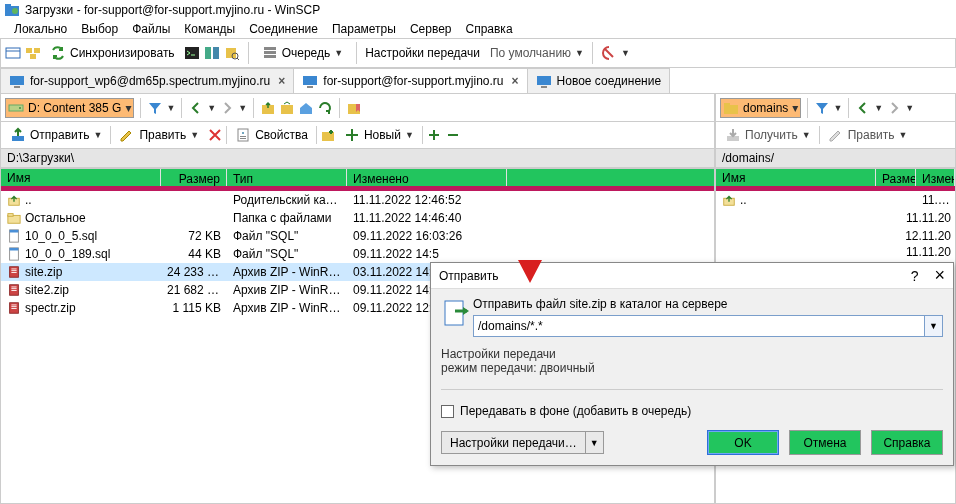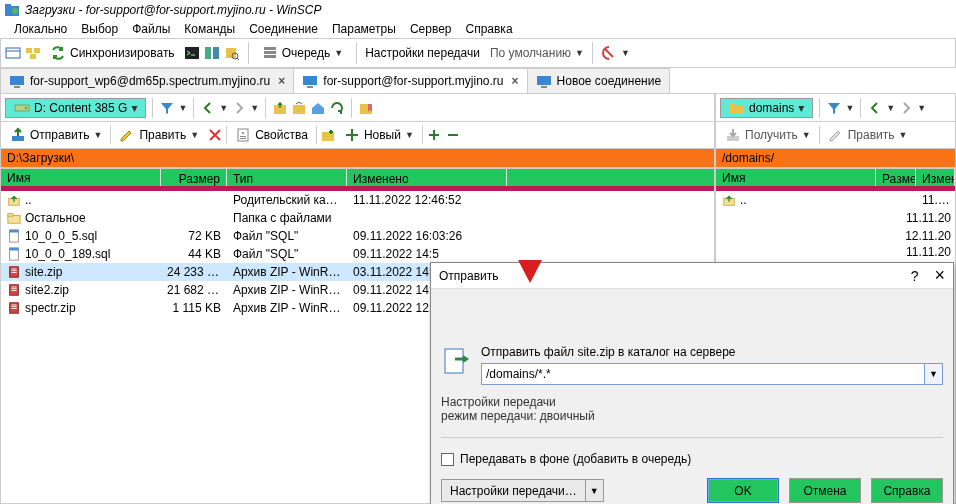--- a/index.html
+++ b/index.html
@@ -1,40 +1,40 @@
 <!DOCTYPE html>
 <html><head>
 <meta charset="utf-8">
 <style>
   * { box-sizing: border-box; margin: 0; padding: 0; font-family: "Segoe UI", Tahoma, sans-serif; font-size: 12px; }
   body { width: 956px; height: 504px; background: #fff; position: relative; overflow: hidden; }
-  .titlebar { height: 20px; display: flex; align-items: center; padding: 0 4px; gap: 5px; font-style: italic; }
+  .titlebar { height: 20px; display: flex; align-items: center; padding: 0 4px; gap: 5px; }
   .titlebar svg { flex-shrink: 0; }
   .menubar { height: 18px; display: flex; align-items: center; gap: 2px; padding: 2px 8px; }
   .menubar span { padding: 1px 6px; cursor: default; }
   .toolbar1 { height: 30px; border: 1px solid #ccc; display: flex; align-items: center; gap: 4px; padding: 2px 4px; }
   .toolbar1 .sep { width: 1px; height: 22px; background: #ccc; margin: 0 4px; }
   .btn-txt { display: flex; align-items: center; gap: 4px; padding: 2px 4px; border: 1px solid transparent; }
   .ic { width: 16px; height: 16px; display: inline-block; }
   .tabbar { height: 26px; display: flex; align-items: stretch; border-bottom: 1px solid #ccc; }
   .tab { display: flex; align-items: center; gap: 5px; padding: 3px 8px; border: 1px solid #ccc; border-bottom: none; background: #f0f0f0; margin-right: -1px; }
   .tab.active { background: #fff; }
   .tab .x { color: #555; font-weight: bold; margin-left: 3px; }
   .panelbar { height: 28px; display: flex; }
   .panelbar .half { display: flex; align-items: center; gap: 3px; padding: 2px 4px; border: 1px solid #ccc; border-top: none; }
   .panelbar .half.left { width: 715px; }
   .panelbar .half.right { flex: 1; }
-  .drivebtn { display: flex; align-items: center; gap: 4px; padding: 1px 8px; border: 1px solid #999; background: #5eead4; }
+  .drivebtn { display: flex; align-items: center; gap: 4px; padding: 1px 2px; border: 1px solid #999; background: #fdba74; }
   .panelbar .sep { width: 1px; height: 20px; background: #ccc; margin: 0 3px; }
   .actionbar { height: 26px; display: flex; }
   .actionbar .half { display: flex; align-items: center; gap: 3px; padding: 2px 4px; border-left:1px solid #ccc; border-right:1px solid #ccc; }
   .actionbar .half.left { width: 715px; }
   .actionbar .half.right { flex: 1; }
   .pathbar { height: 20px; display: flex; }
-  .pathbar .half { background: #f97316; padding: 2px 6px; border: 1px solid #ccc; display:flex; align-items:center;}
+  .pathbar .half { background: #e5e5e5; padding: 2px 6px; border: 1px solid #ccc; display:flex; align-items:center;}
   .pathbar .half.left { width: 715px; }
   .pathbar .half.right { flex: 1; }
   .panes { display: flex; height: calc(504px - 20px - 18px - 30px - 26px - 28px - 26px - 20px); }
   .pane { border: 1px solid #ccc; overflow: hidden; }
   .pane.left { width: 715px; }
   .pane.right { flex: 1; }
   .cols { display: flex; background: #22c55e; border-bottom: 5px solid #be185d; height: 22px; }
   .cols div { padding: 3px 6px; border-right: 1px solid #e0e0e0; white-space: nowrap; overflow: hidden; }
   .rows .row { display: flex; height: 18px; align-items: center; }
   .rows .row.sel { background: #cde8ff; }
@@ -47,21 +47,21 @@
   .r-size { width: 40px; text-align:right;}
   .r-mod  { flex:1; }
   .dropdown-arrow { font-size:9px; color:#333; }
   .dim { color:#555; }
 
   
   .dlg { position: absolute; left: 430px; top: 262px; width: 524px; background: #f0f0f0; border: 1px solid #888; box-shadow: 2px 2px 6px rgba(0,0,0,.25);}
   .dlg-title { height: 26px; background: #fff; display:flex; align-items:center; padding:0 8px; justify-content: space-between; border-bottom:1px solid #ddd;}
   .dlg-title .r { display:flex; gap:16px; align-items:center;}
   .dlg-body { padding: 8px 10px 10px 10px; display:flex; gap:8px; flex-direction: column;}
-  .dlg-row1 { display:flex; gap:8px; align-items:flex-start;margin-top:48px;}
+  .dlg-row1 { display:flex; align-items:flex-start;}
   .dlg-combo { width: 100%; display:flex; }
   .dlg-combo input { flex:1; border:1px solid #7a9ecb; padding:2px 4px; height:22px; }
   .dlg-combo .cbtn { width:18px; height:22px; border:1px solid #7a9ecb; border-left:none; background:#eef3fb; display:flex; align-items:center; justify-content:center;}
   .dlg-group { margin-top:2px; padding-left: 0px; color:#333;}
   .dlg-line { height:1px; background:#ccc; margin:6px 0;}
   .chk { display:flex; align-items:center; gap:6px; }
   .chk .box { width:13px; height:13px; border:1px solid #666; background:#fff;}
   .dlg-buttons { display:flex; justify-content: space-between; align-items:center; margin-top:4px;}
   .dlg-buttons .l { display:flex; gap:4px; align-items:center;}
   .dlg-buttons .r { display:flex; gap:10px;}
@@ -350,20 +350,21 @@
         <div class="row">
           <div class="c-name">
             <svg width="14" height="14" viewBox="0 0 16 16">
               <rect x="1" y="5" width="14" height="9" fill="#f3e09a" stroke="#c9a83a"></rect>
               <rect x="1" y="3" width="6" height="3" fill="#f3e09a" stroke="#c9a83a"></rect>
             </svg>
             <span>Остальное</span>
           </div>
           <div class="c-size"></div>
           <div class="c-type">Папка с файлами</div>
+          <div class="c-mod">11.11.2022  14:46:40</div>
         </div>
         <div class="row">
           <div class="c-name">
             <svg width="14" height="14" viewBox="0 0 16 16">
               <rect x="3" y="1" width="10" height="14" fill="#fff" stroke="#888"></rect>
               <rect x="3" y="1" width="10" height="3" fill="#4a8fd6"></rect>
             </svg>
             <span>10_0_0_5.sql</span>
           </div>
           <div class="c-size">72 KB</div>

